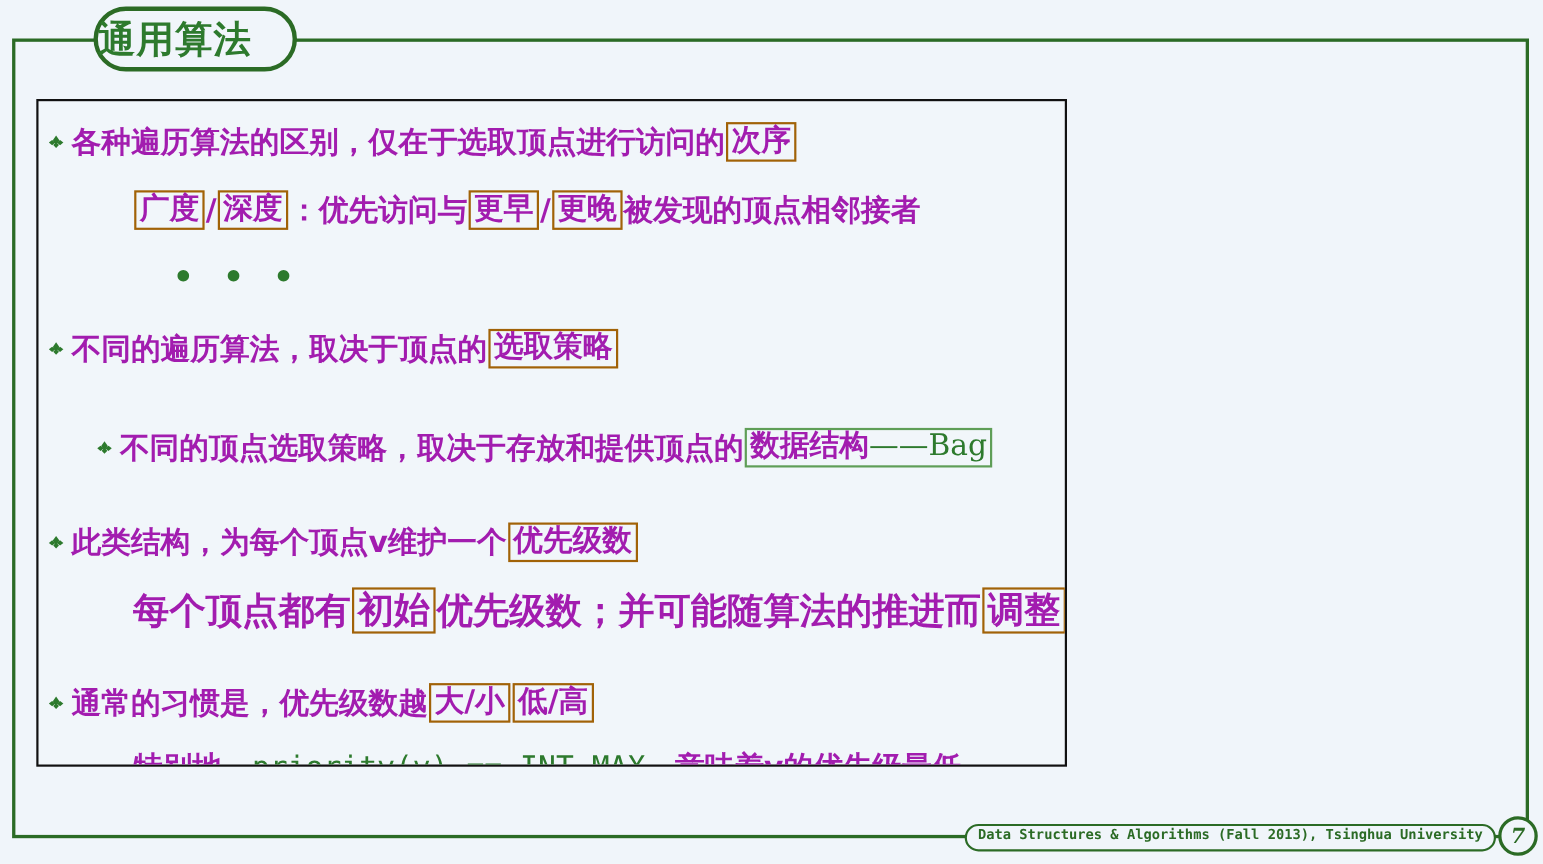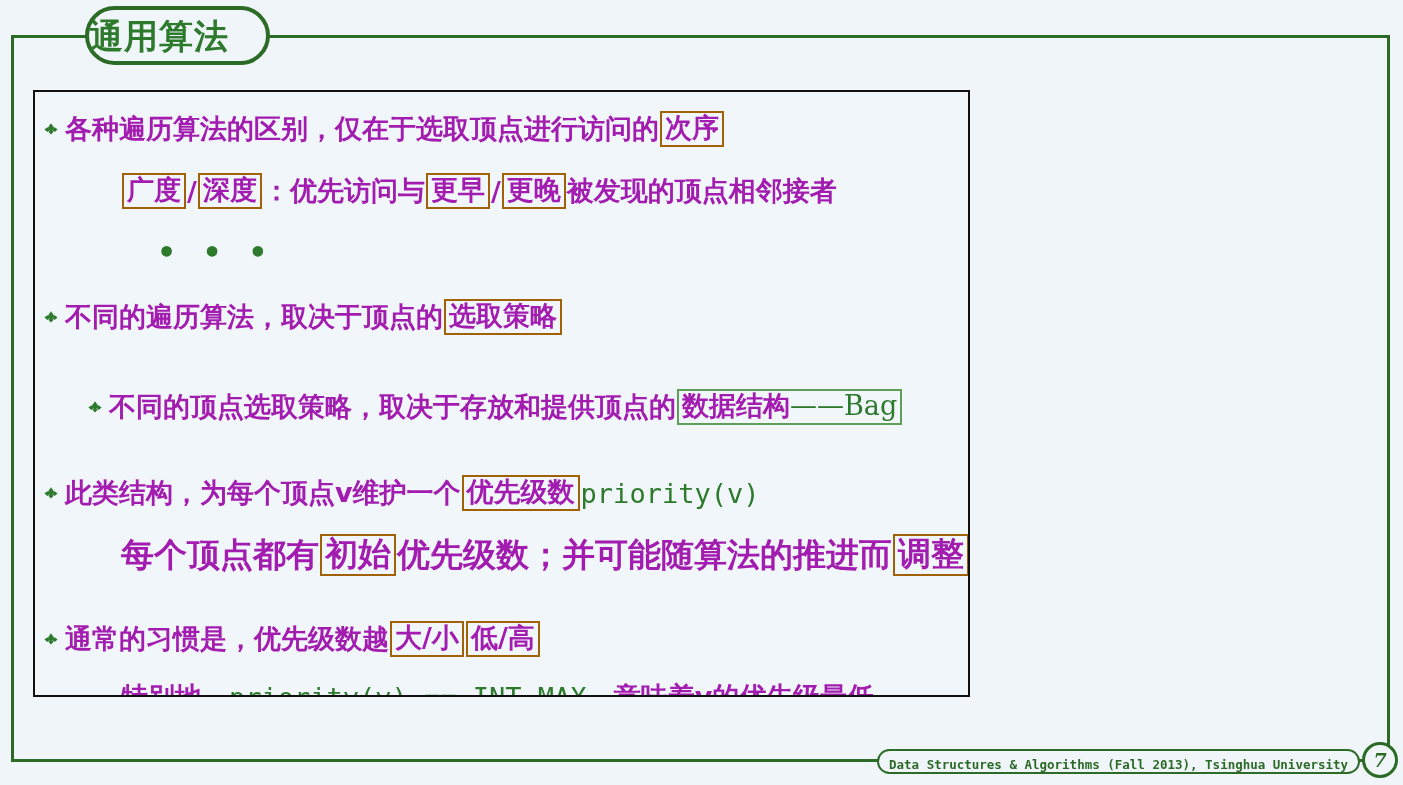--- a/index.html
+++ b/index.html
@@ -160,21 +160,21 @@
   #footer-pill {
     position: absolute;
     left: 877px;
     top: 749px;
     height: 25px;
     border: 2px solid #2b6b25;
     border-radius: 13px;
     background: #f0f5fa;
     box-sizing: border-box;
     display: flex;
-    align-items: flex-end;
+    align-items: flex-start;
     justify-content: center;
     padding: 0 10px;
   }
   #footer-text {
     font-family: "DejaVu Sans Mono", "Liberation Mono", monospace;
     font-size: 12.5px;
     color: #2b6b25;
     font-weight: bold;
     white-space: nowrap;
     letter-spacing: 0px;
@@ -278,21 +278,20 @@
           <span class="diamond-icon">
             <svg viewBox="0 0 20 20" width="20" height="20">
               <polygon points="10,3.2 13.0,7.4 10,11.6 7.0,7.4" fill="#2d7a2d"></polygon>
               <polygon points="3.4,9.6 6.4,7.2 9.4,9.6 6.4,12.0" fill="#2d7a2d"></polygon>
               <polygon points="10.6,9.6 13.6,7.2 16.6,9.6 13.6,12.0" fill="#2d7a2d"></polygon>
               <polygon points="10,9.0 12.6,11.8 10,14.6 7.4,11.8" fill="#2d7a2d"></polygon>
             </svg>
           </span>
           <span class="txt cjk">此类结构，为每个顶点v维护一个</span>
           <span class="txt cjk boxed">优先级数</span>
-          <span class="txt mono">priority(v)</span>
         </div>
         <div class="line" style="position: absolute; top: 62px; left: 0px; font-size: 33px; height: 46px;">
           <span style="display: inline-block; width: 86px;"></span>
           <span class="txt cjk">每个顶点都有</span>
           <span class="txt cjk boxed">初始</span>
           <span class="txt cjk">优先级数；并可能随算法的推进而</span>
           <span class="txt cjk boxed">调整</span>
         </div>
       </div>
       <div class="bullet-block" style="position: absolute; left: 0px; top: 518px; width: 100%;">

